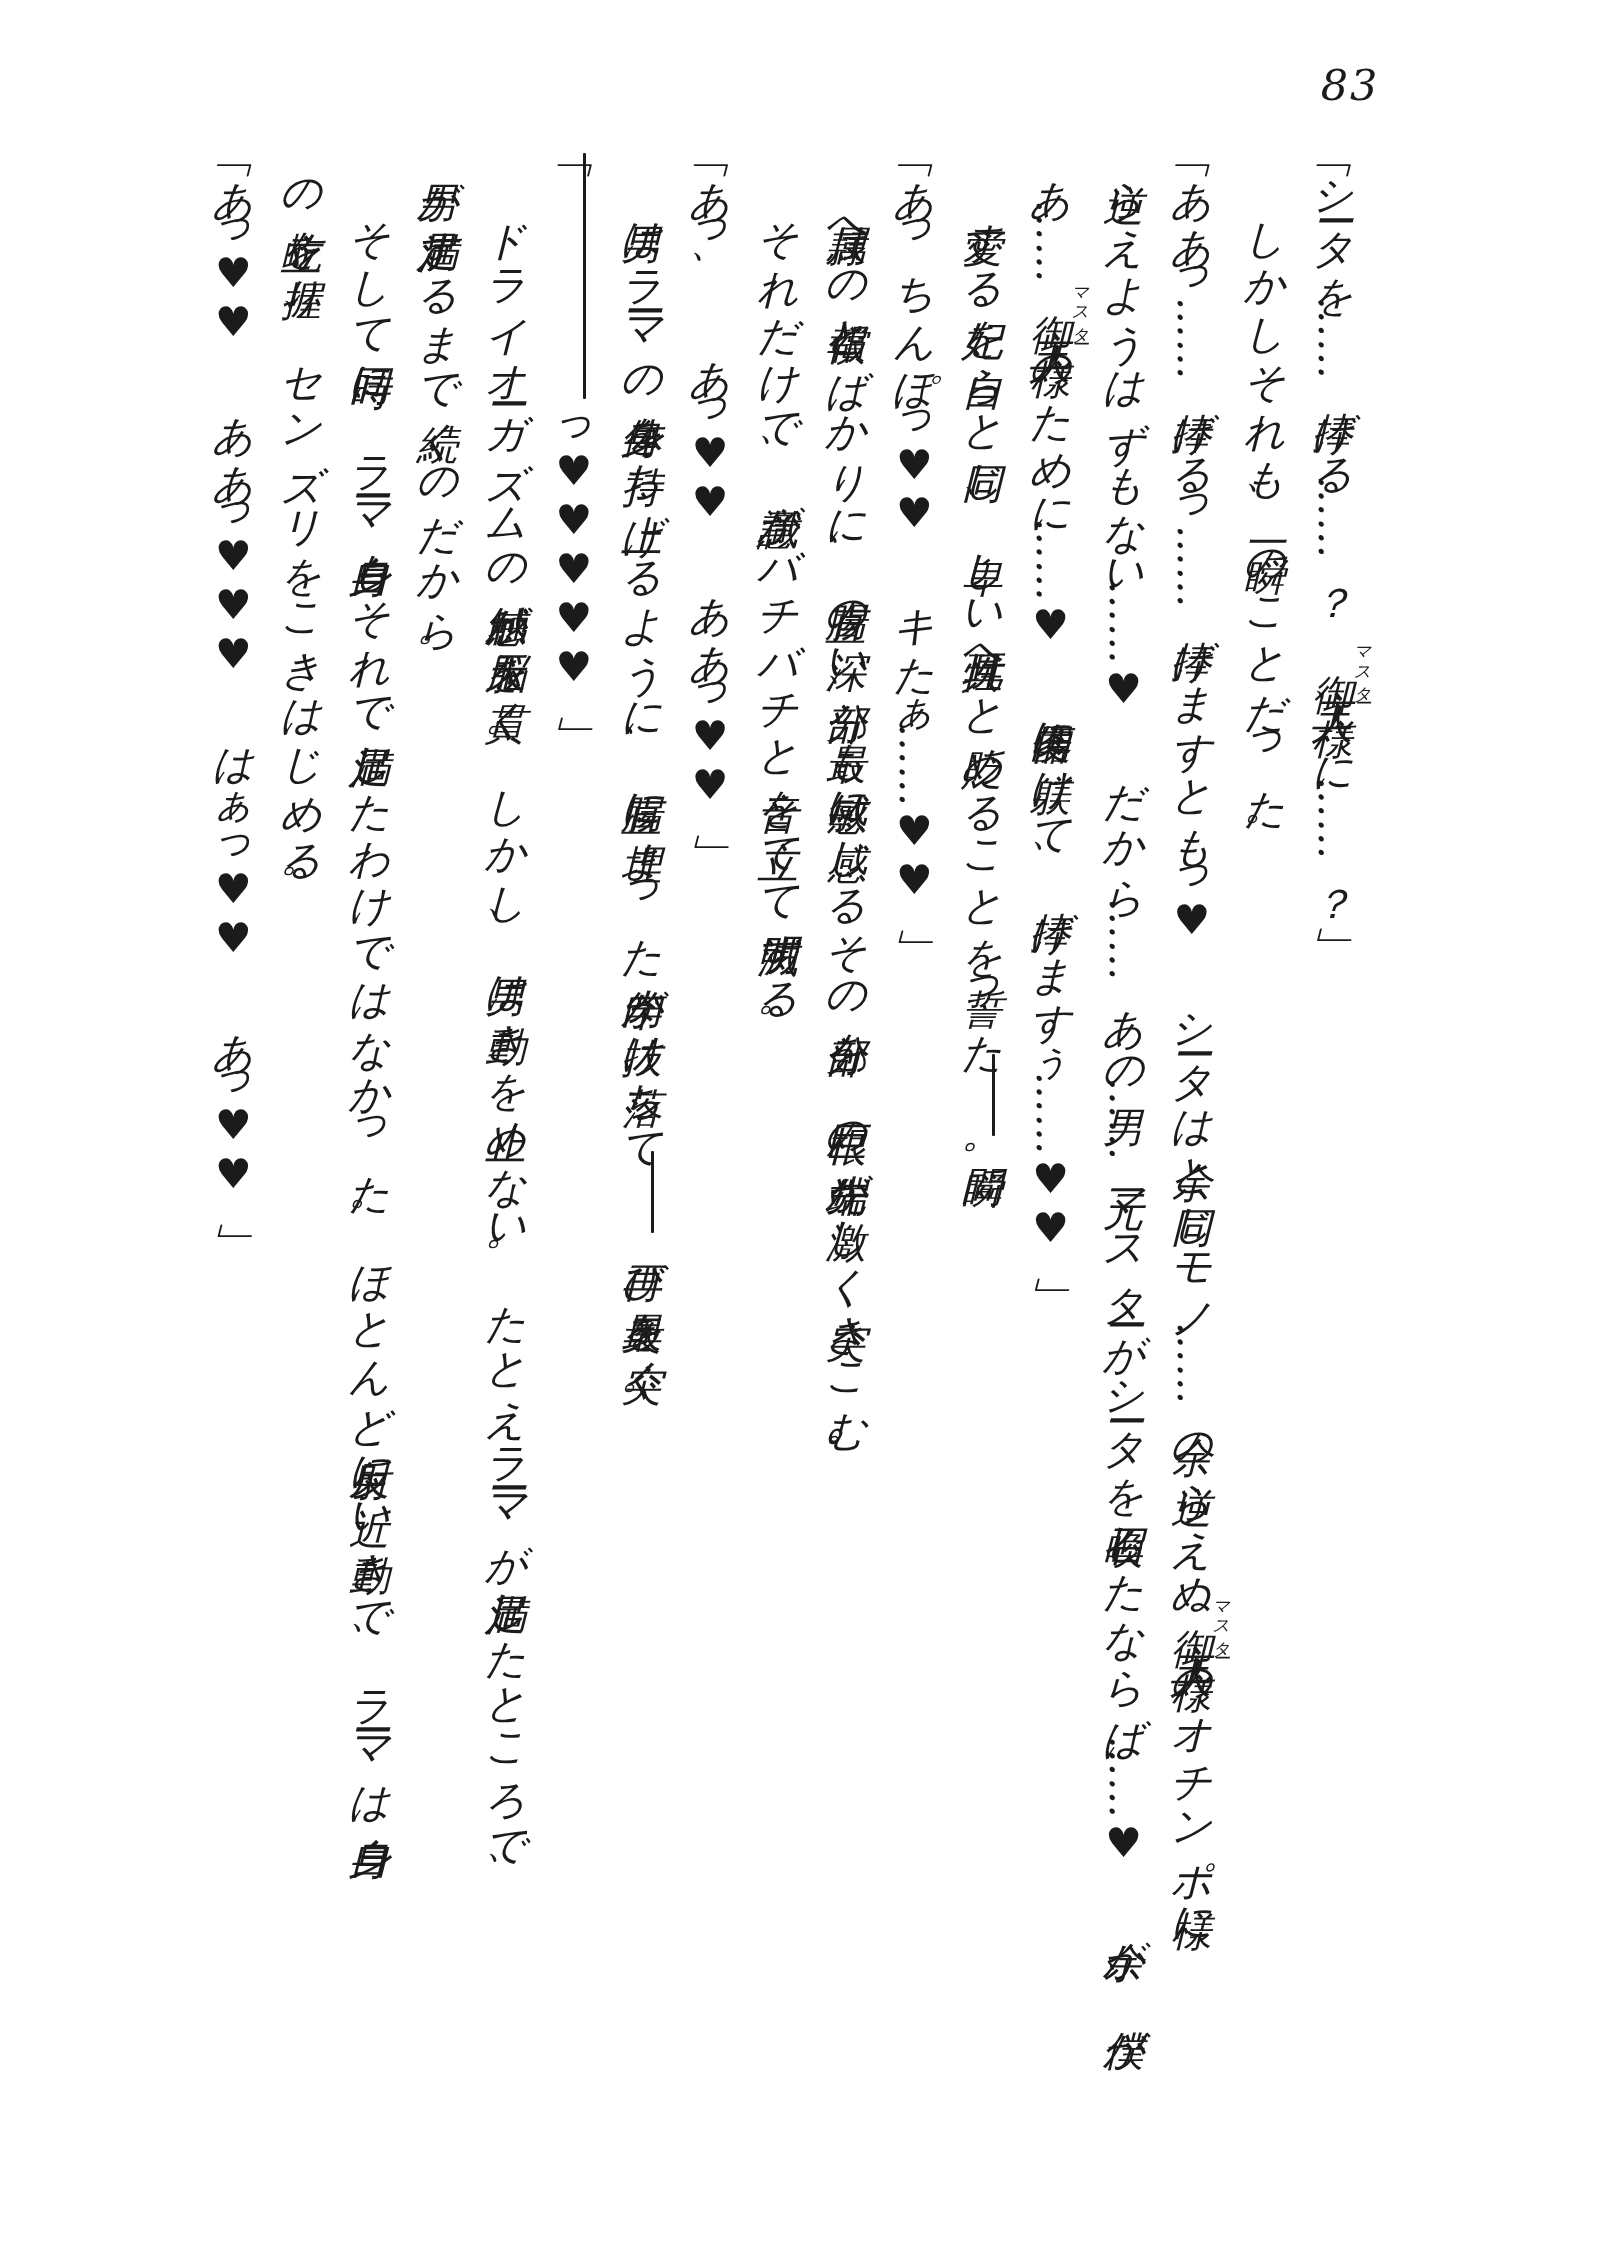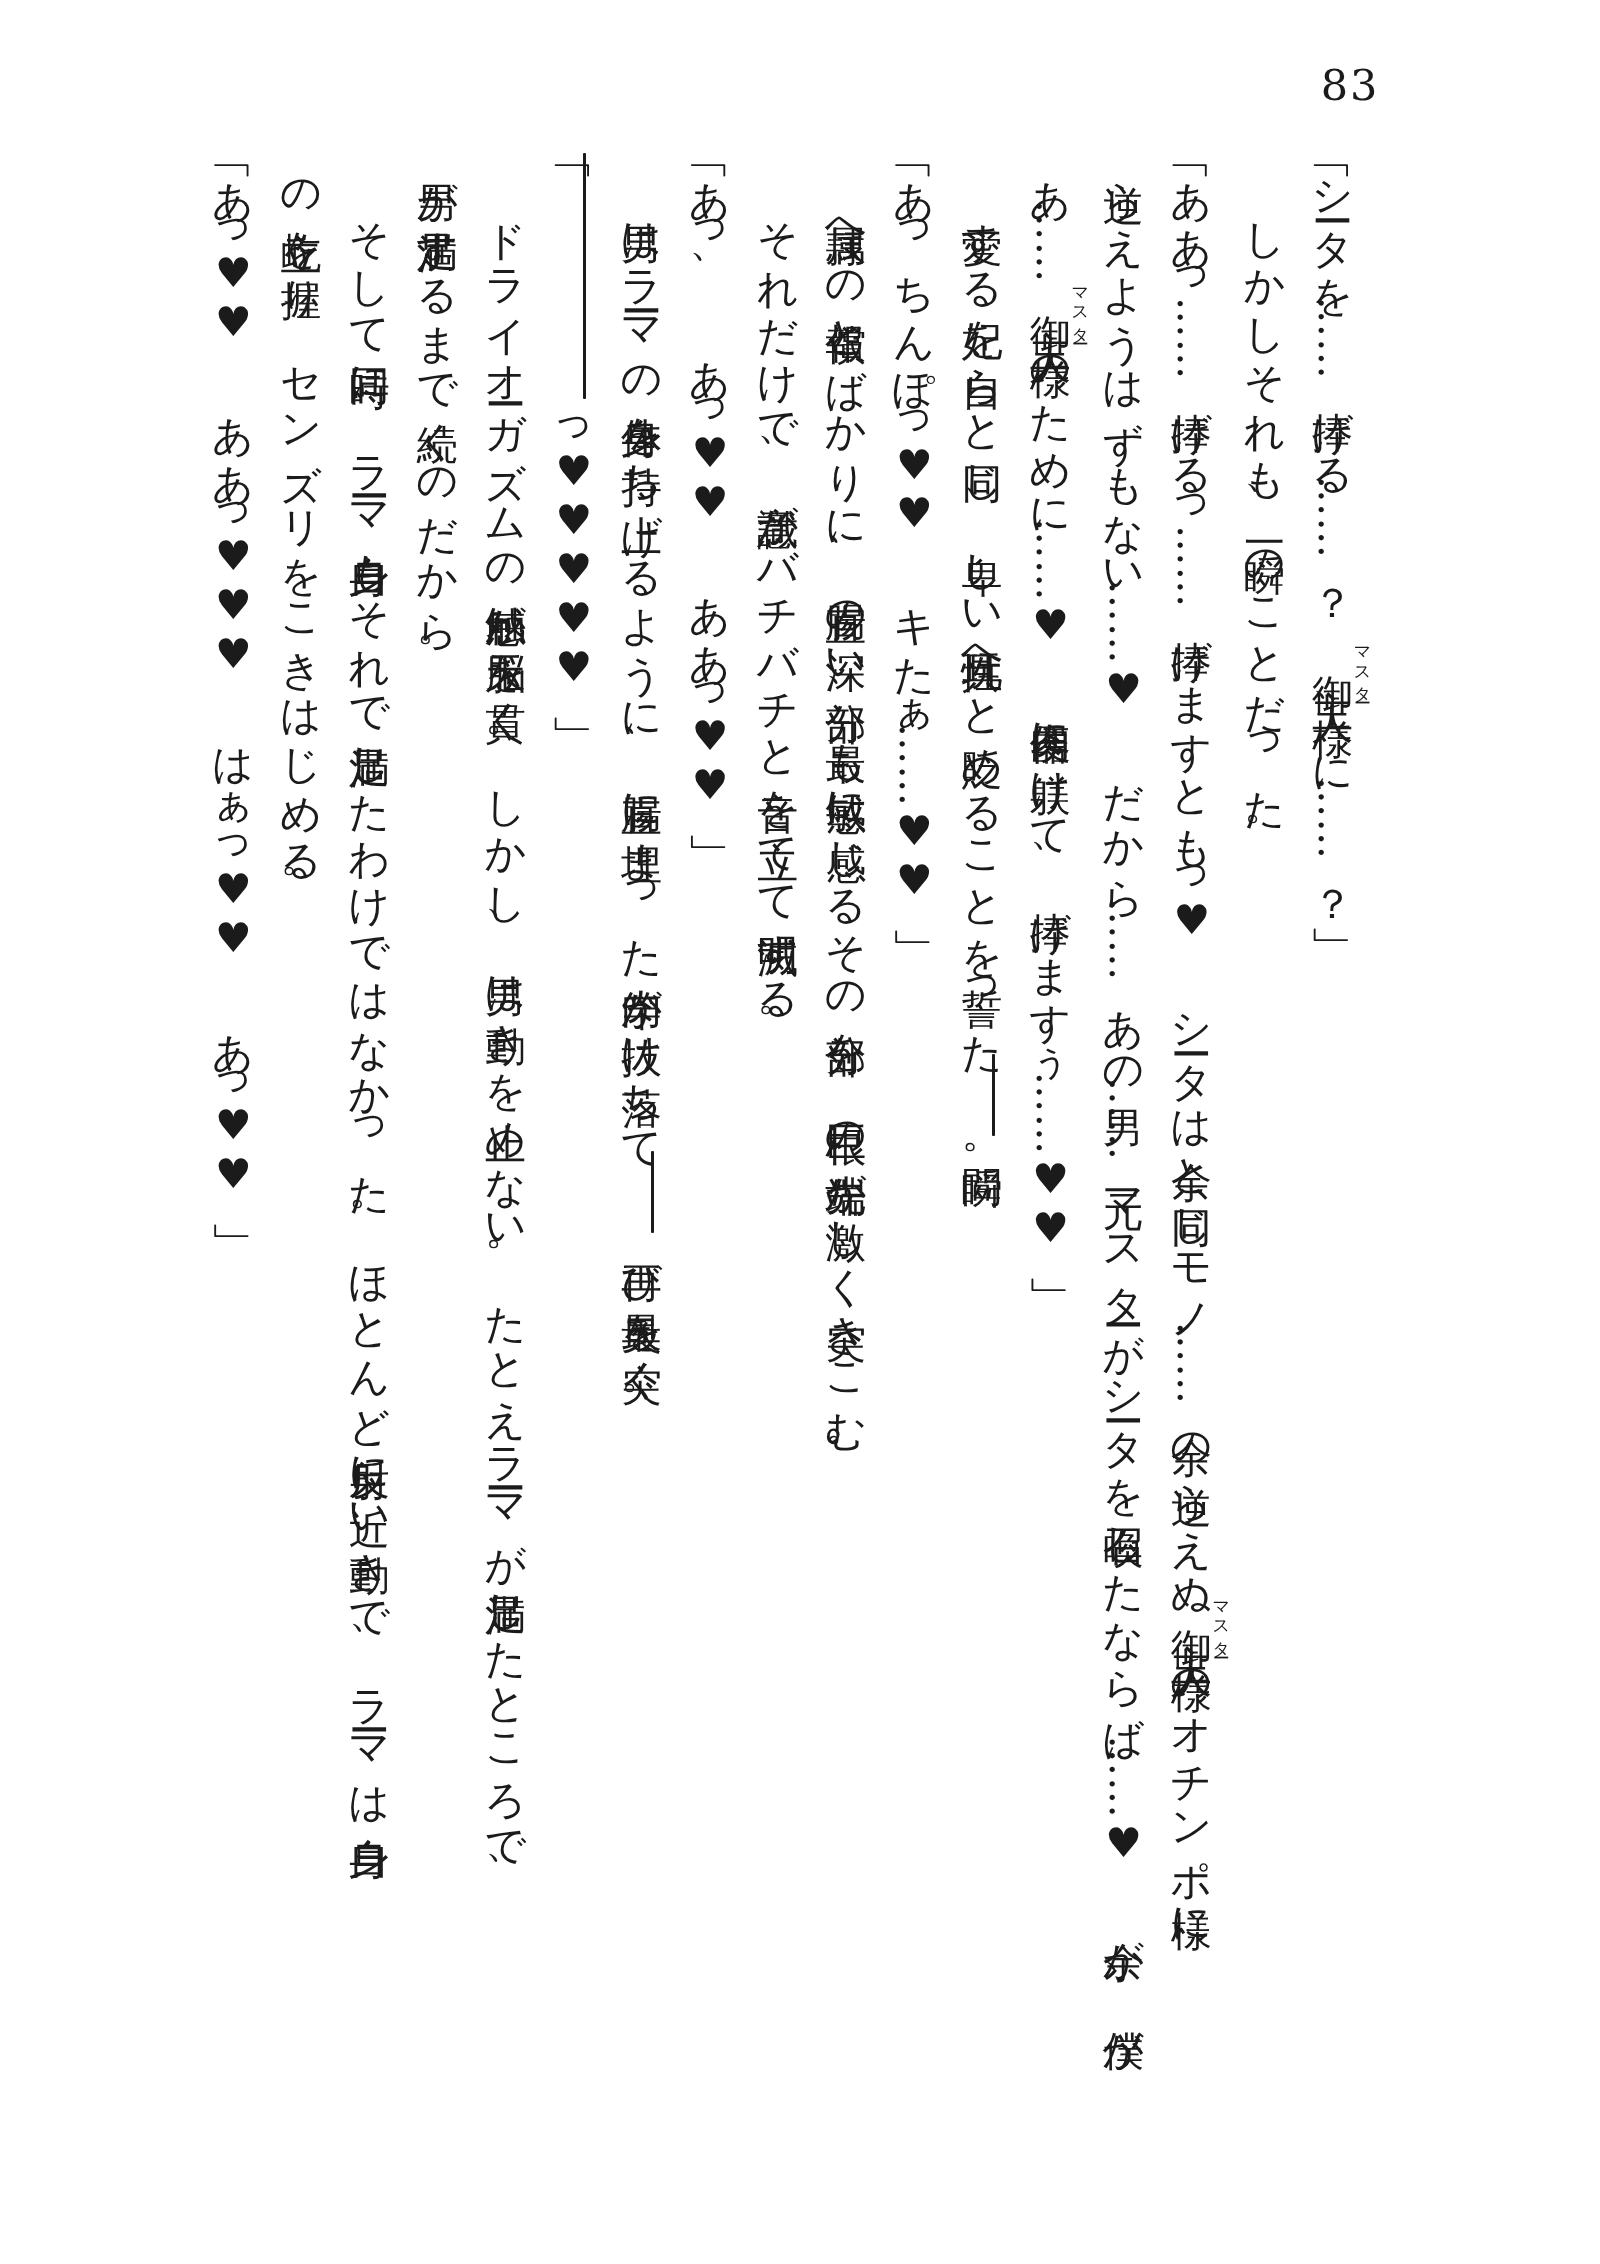--- a/index.html
+++ b/index.html
@@ -3,21 +3,21 @@
 <meta charset="utf-8">
 <style>
   html,body{margin:0;padding:0;}
   body{
     width:1600px;height:2264px;
     background:#f6f6f6;
     font-family:"DejaVu Serif","Liberation Serif",serif;
   }
   .page{
     position:relative;width:1600px;height:2264px;
-    background:#ffffff;overflow:hidden;color:#1b1b1b;
+    background:#ffffff;overflow:hidden;color:#1b1b1b;font-style:italic;
   }
   .page-number{
     position:absolute;top:60px;left:1300px;width:100px;
     text-align:center;font-size:43px;letter-spacing:2px;
   }
   .text-block{
     position:absolute;top:152px;right:228px;
     width:1160px;height:2116px;
     writing-mode:vertical-rl;text-orientation:mixed;
     font-size:41px;letter-spacing:0.8px;line-height:68.1px;

